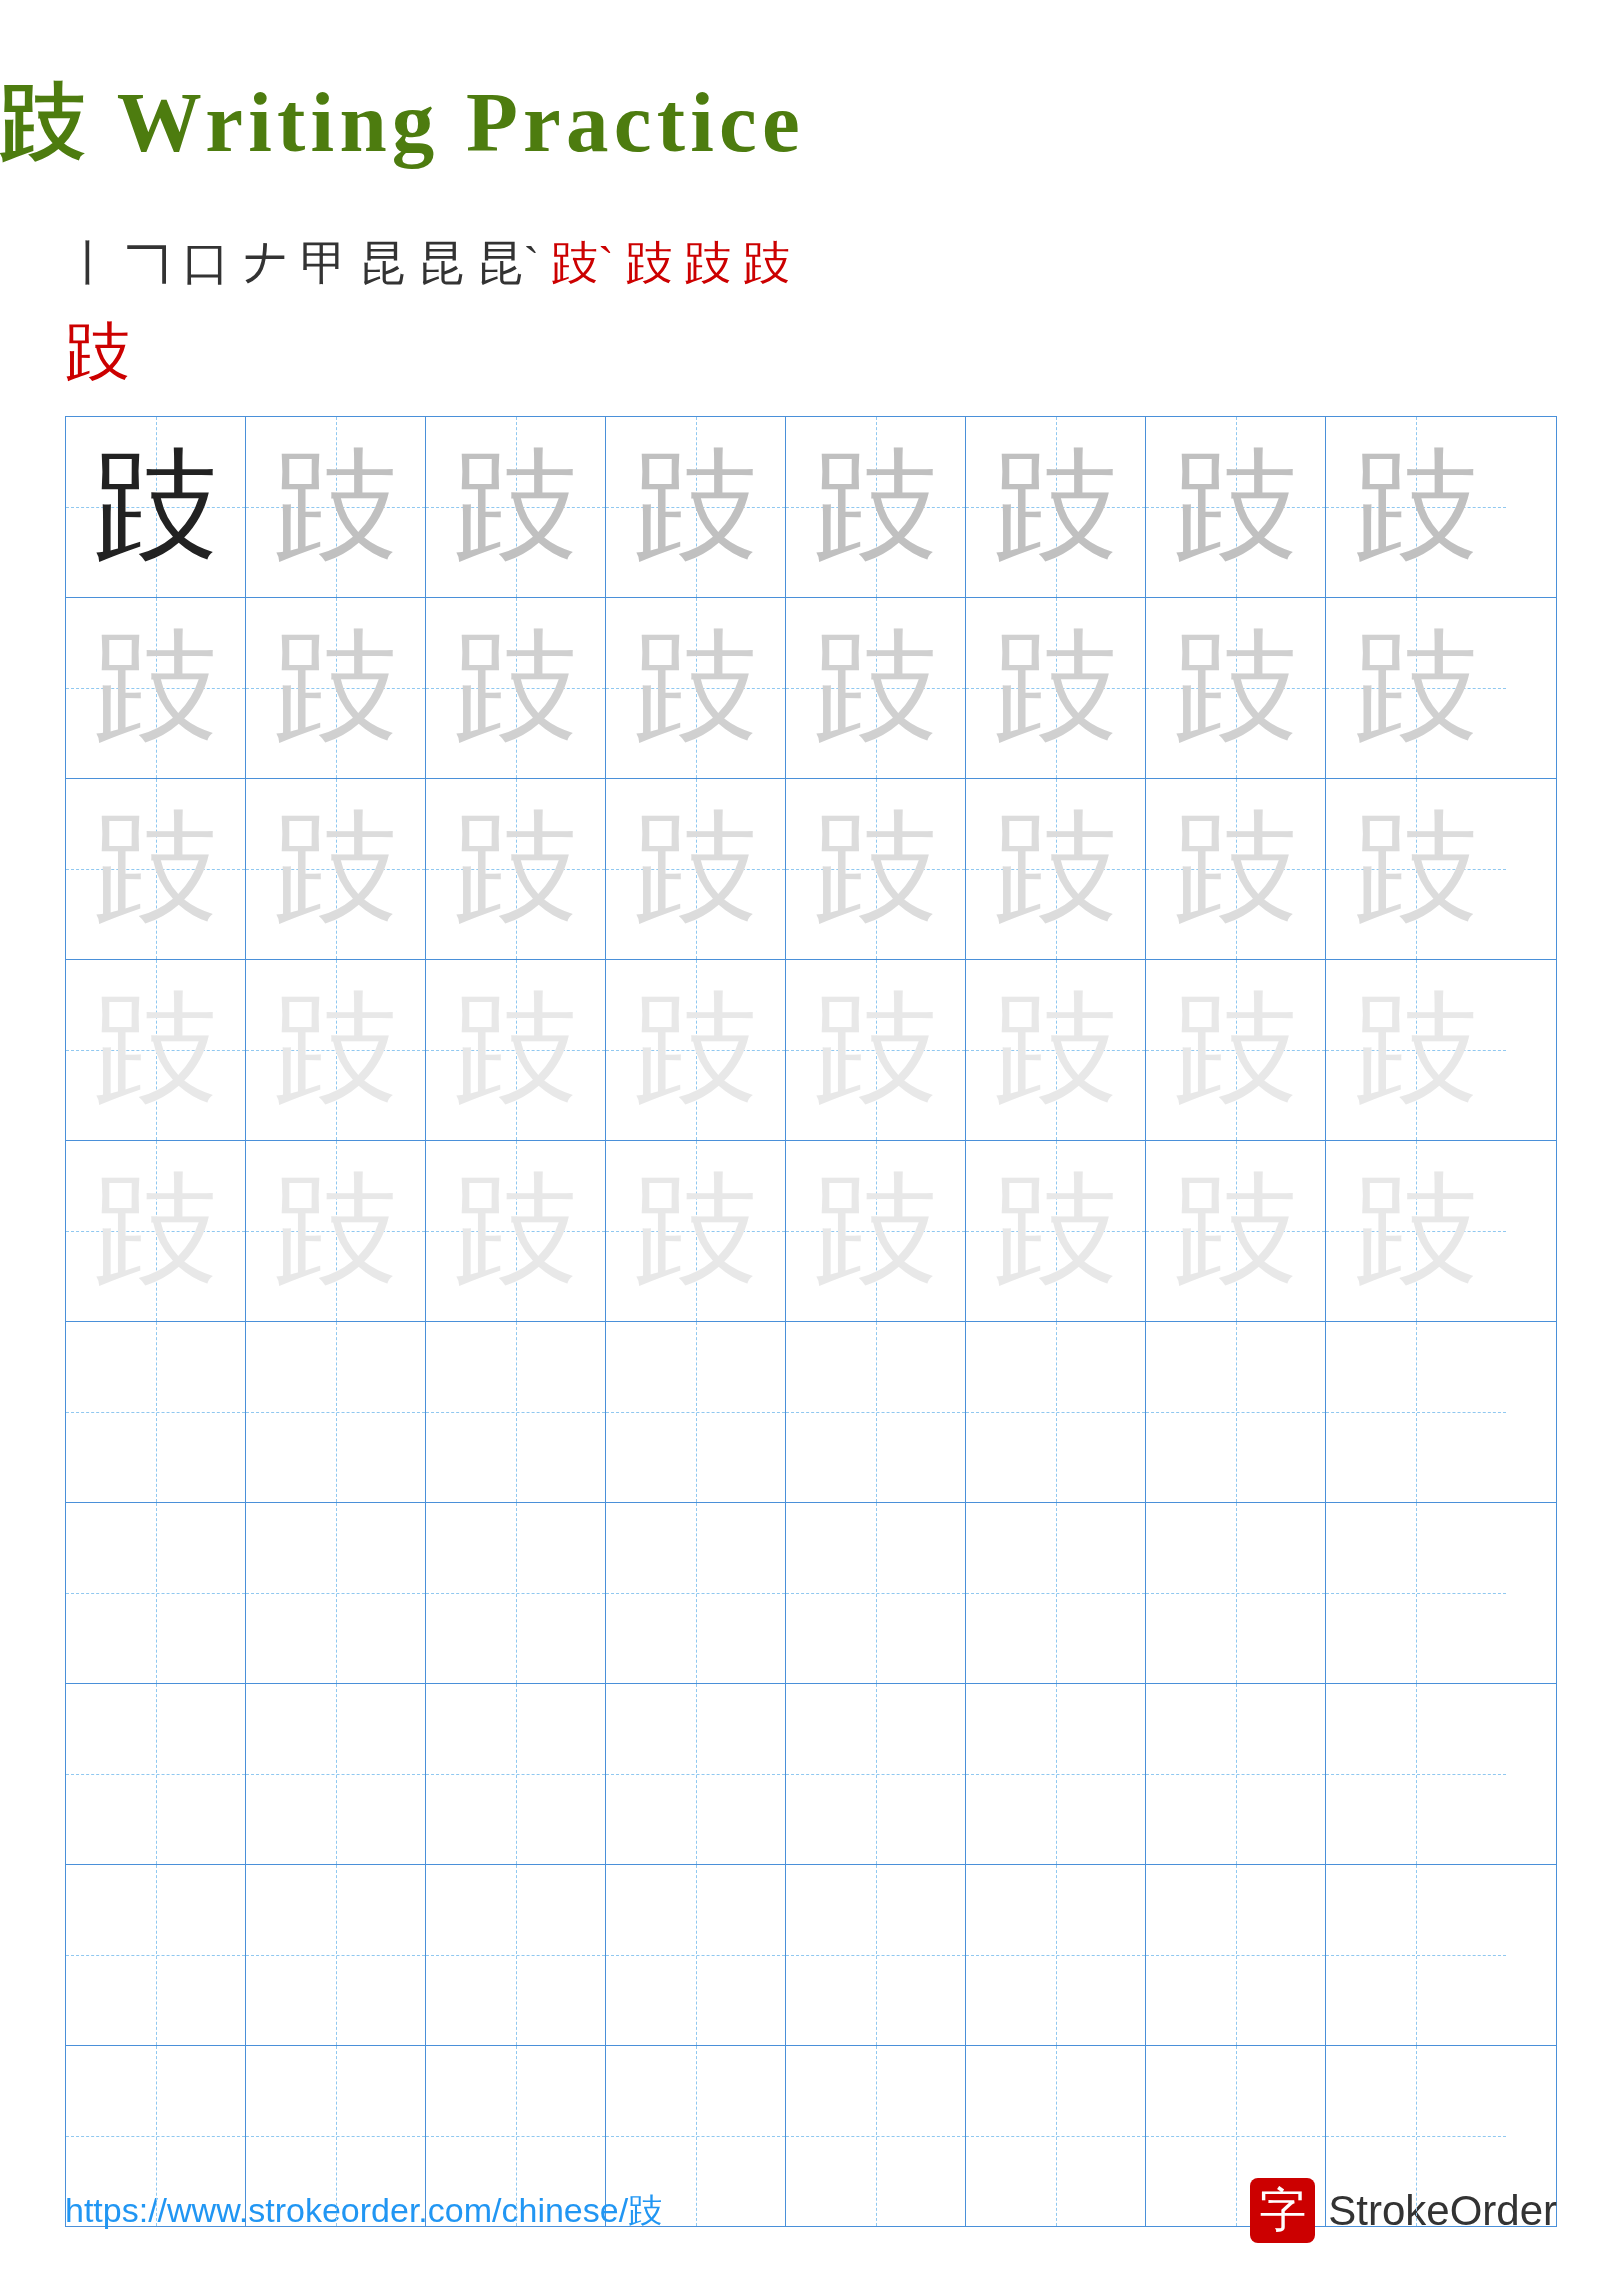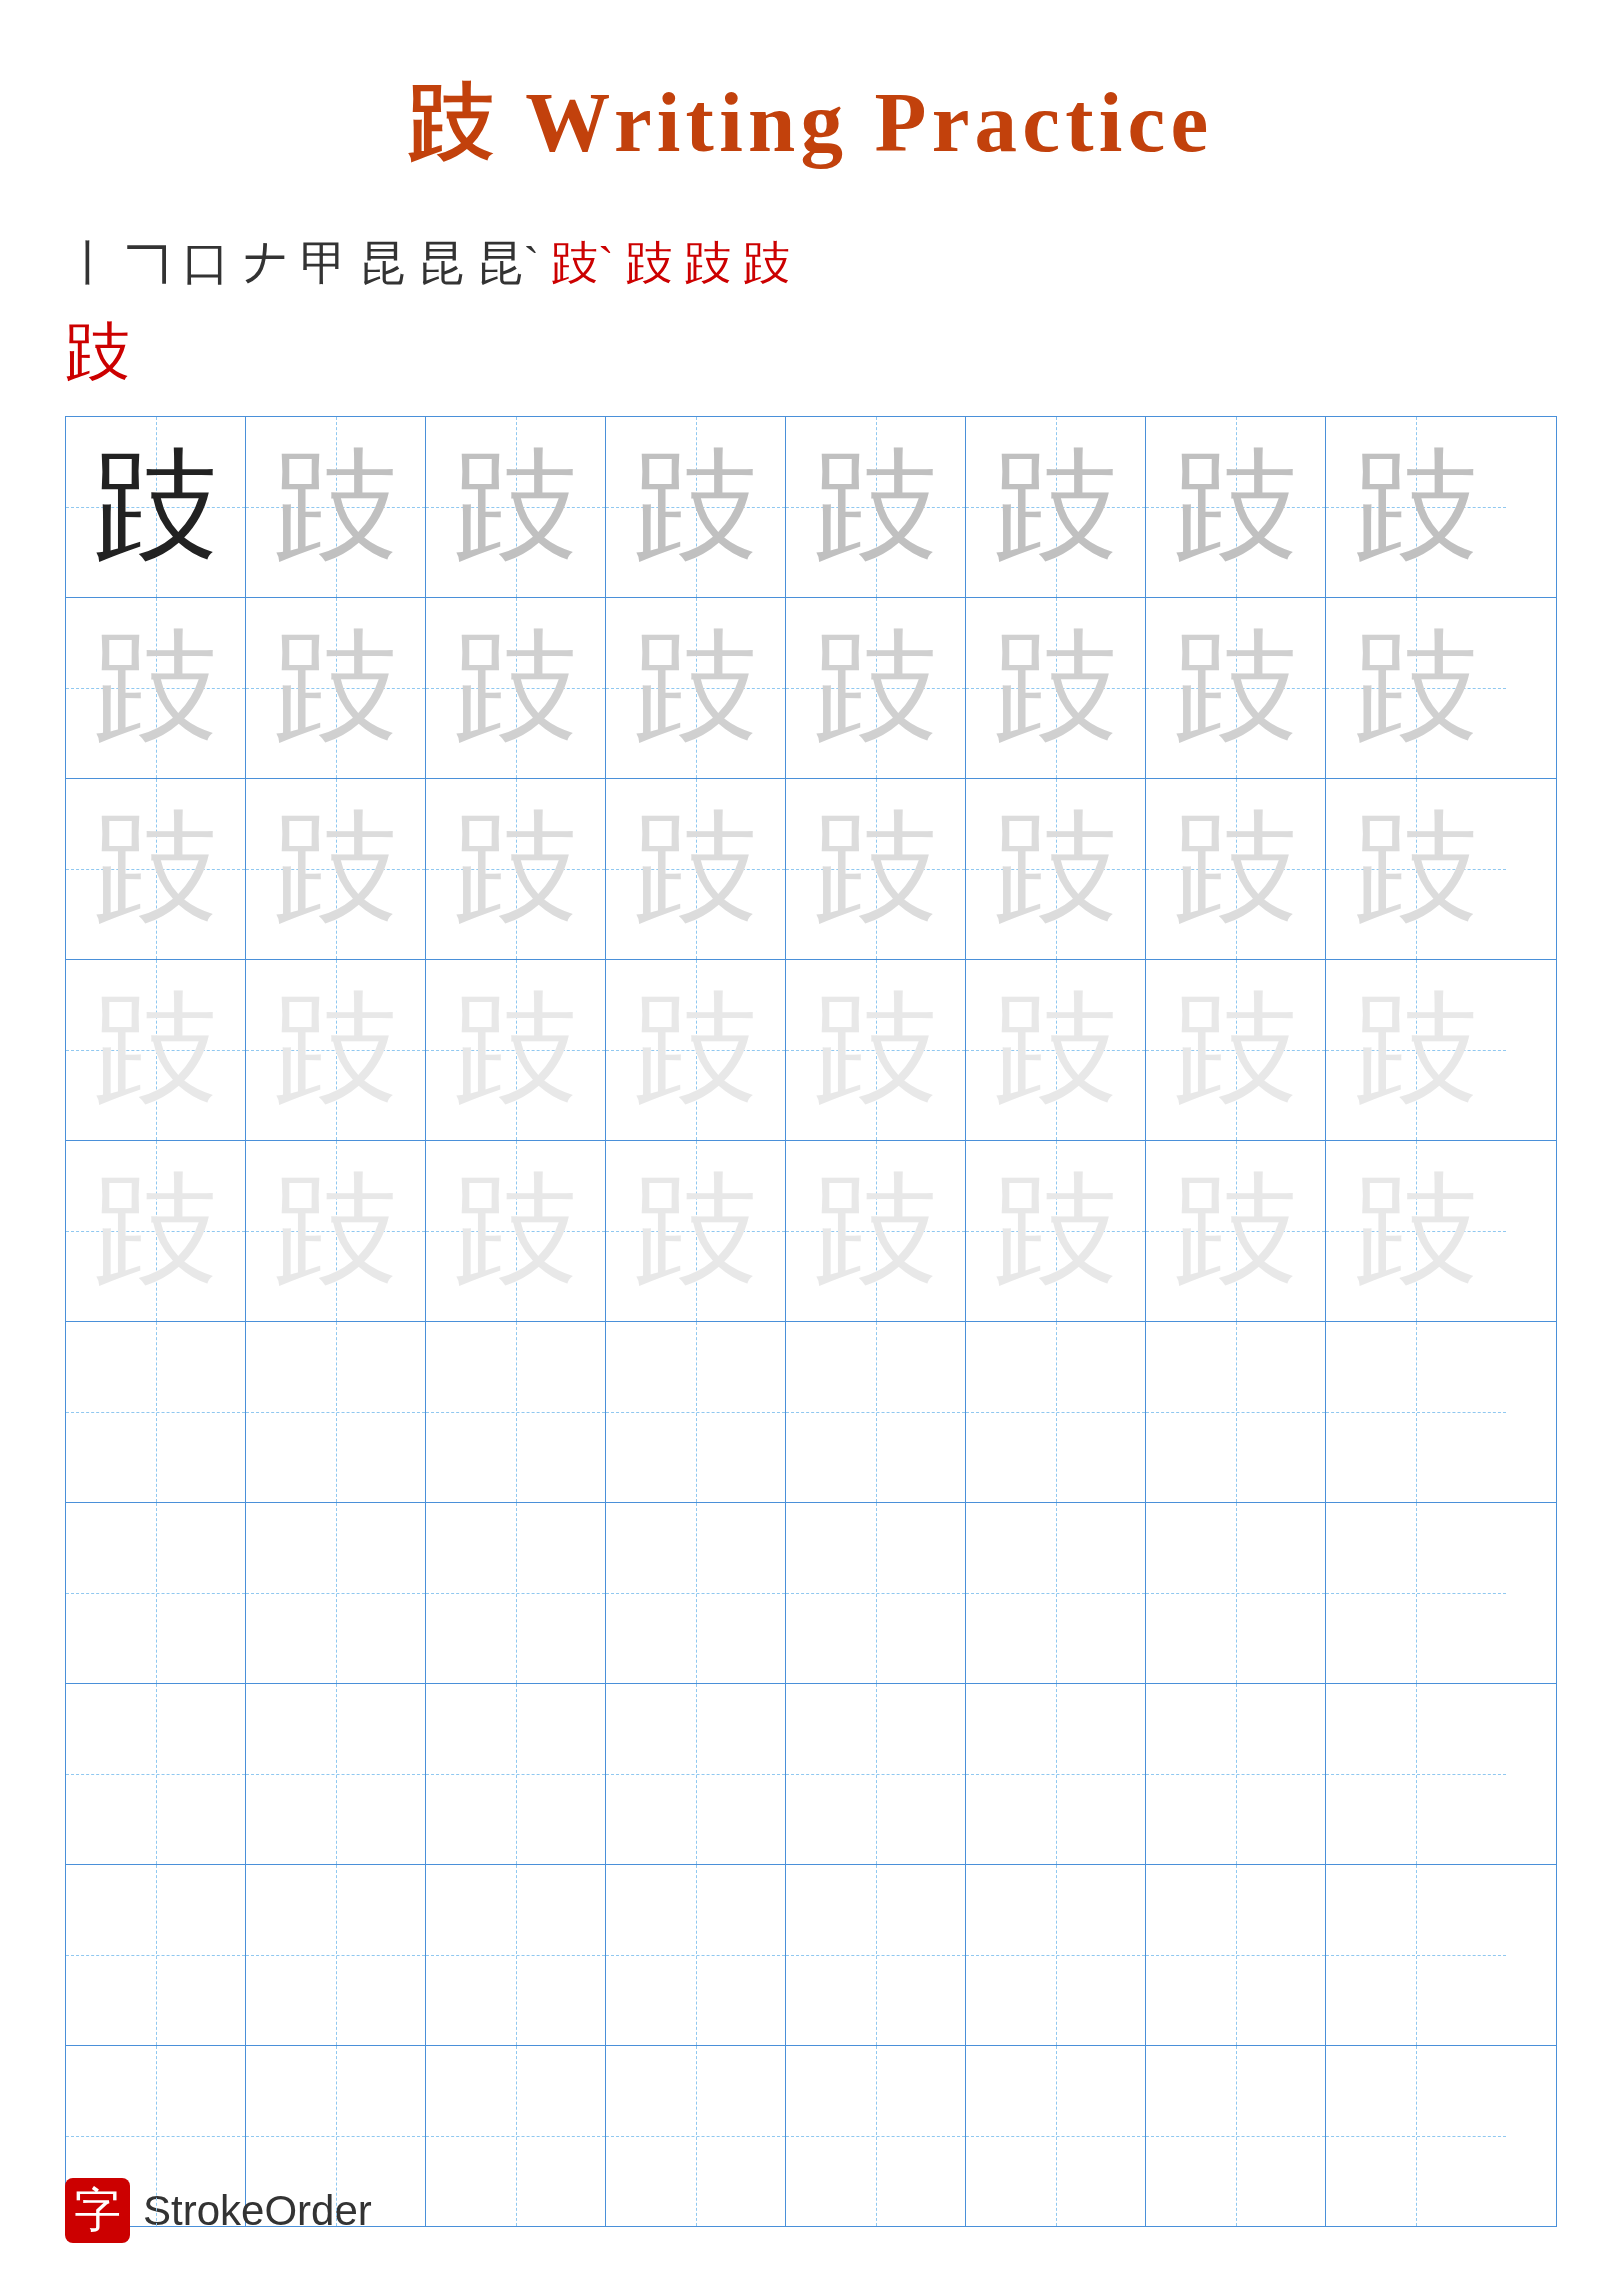--- a/index.html
+++ b/index.html
@@ -7,24 +7,24 @@
     body {
       width: 1622px;
       height: 2295px;
       background: #ffffff;
       font-family: serif;
       position: relative;
       overflow: hidden;
     }
 
     .page-title {
-      text-align: center;
+      text-align: left;
       padding-top: 65px;
       font-size: 85px;
-      color: #c2410c;
+      color: #4d7c0f;
       font-weight: bold;
       letter-spacing: 5.2px;
     }
 
     .stroke-order-section {
       margin: 52px 65px 13px 65px;
       display: flex;
       align-items: center;
       gap: 19.6px;
       flex-wrap: wrap;
@@ -389,20 +389,21 @@
     <div class="grid-cell empty-cell"></div>
     <div class="grid-cell empty-cell"></div>
     <div class="grid-cell empty-cell"></div>
     <div class="grid-cell empty-cell"></div>
     <div class="grid-cell empty-cell"></div>
   </div>
 
 </div>
 
 <div class="footer">
+  <span class="footer-url">https://www.strokeorder.com/chinese/跂</span>
   <div class="footer-logo">
     <div class="footer-logo-box">
       <span class="footer-logo-char">字</span>
     </div>
     <span class="footer-logo-text">StrokeOrder</span>
   </div>
 </div>
 
 
 </body></html>

